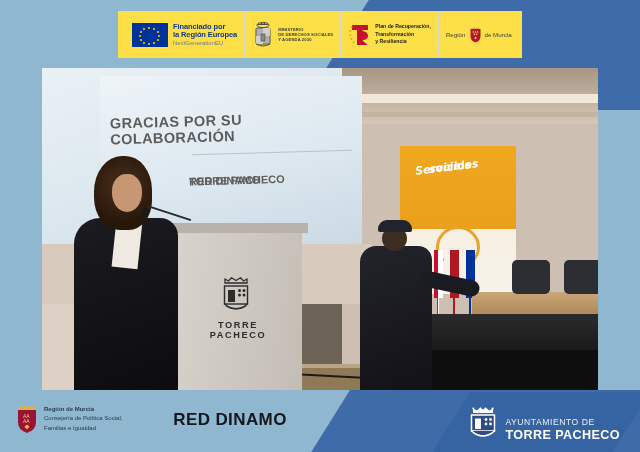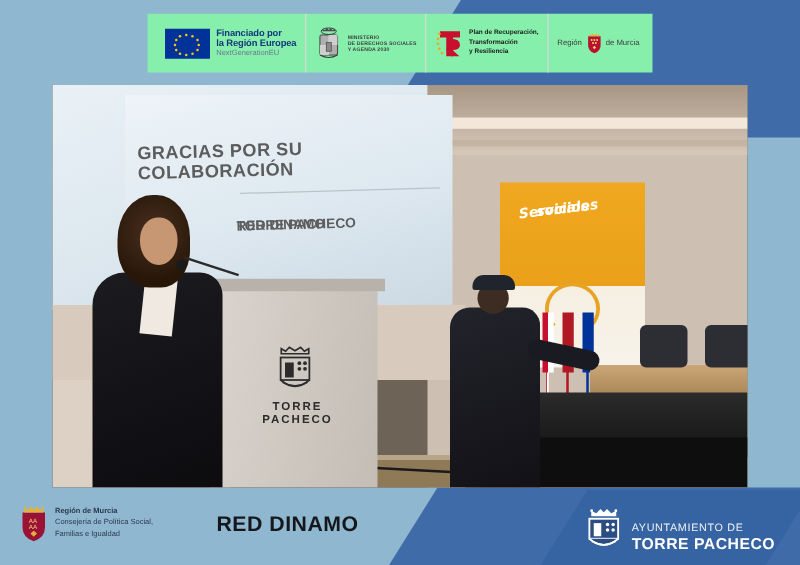--- a/index.html
+++ b/index.html
@@ -32,21 +32,21 @@
     transform-origin: top left;
     background: #2f5d9a;
     opacity: .55;
   }
 
   
   #logo-bar {
     position: absolute;
     left: 118px; top: 11px;
     width: 404px; height: 47px;
-    background: #86efac;
+    background: #fde047;
     display: flex;
     align-items: flex-end;
     z-index: 6;
   }
   .logo-cell {
     display: flex; align-items: center;
     height: 100%;
     padding: 0 7px;
   }
   .logo-cell + .logo-cell { border-left: 1px solid #d7d7d7; }

